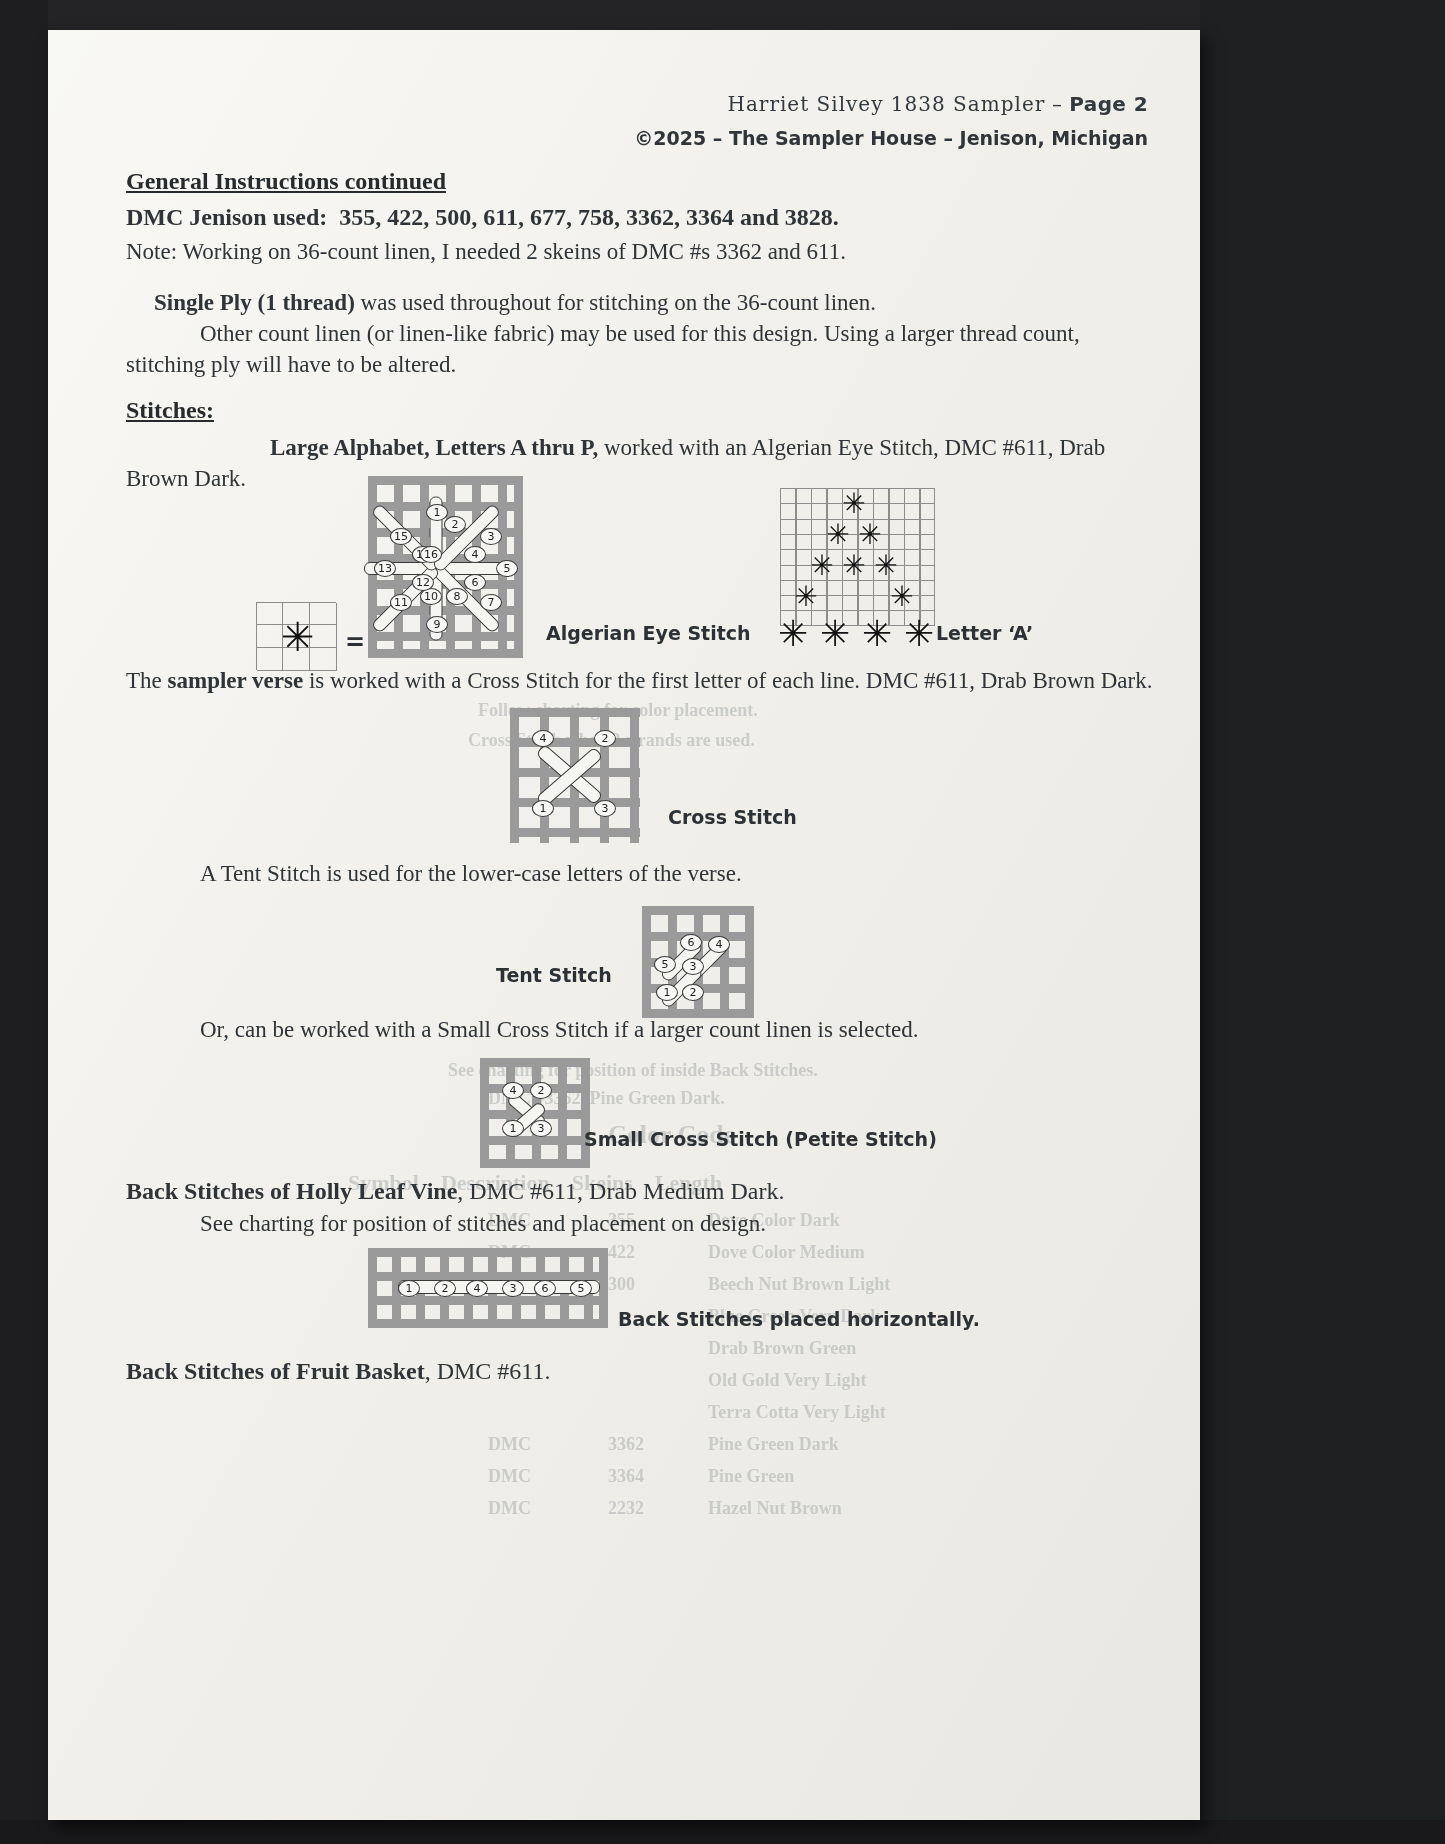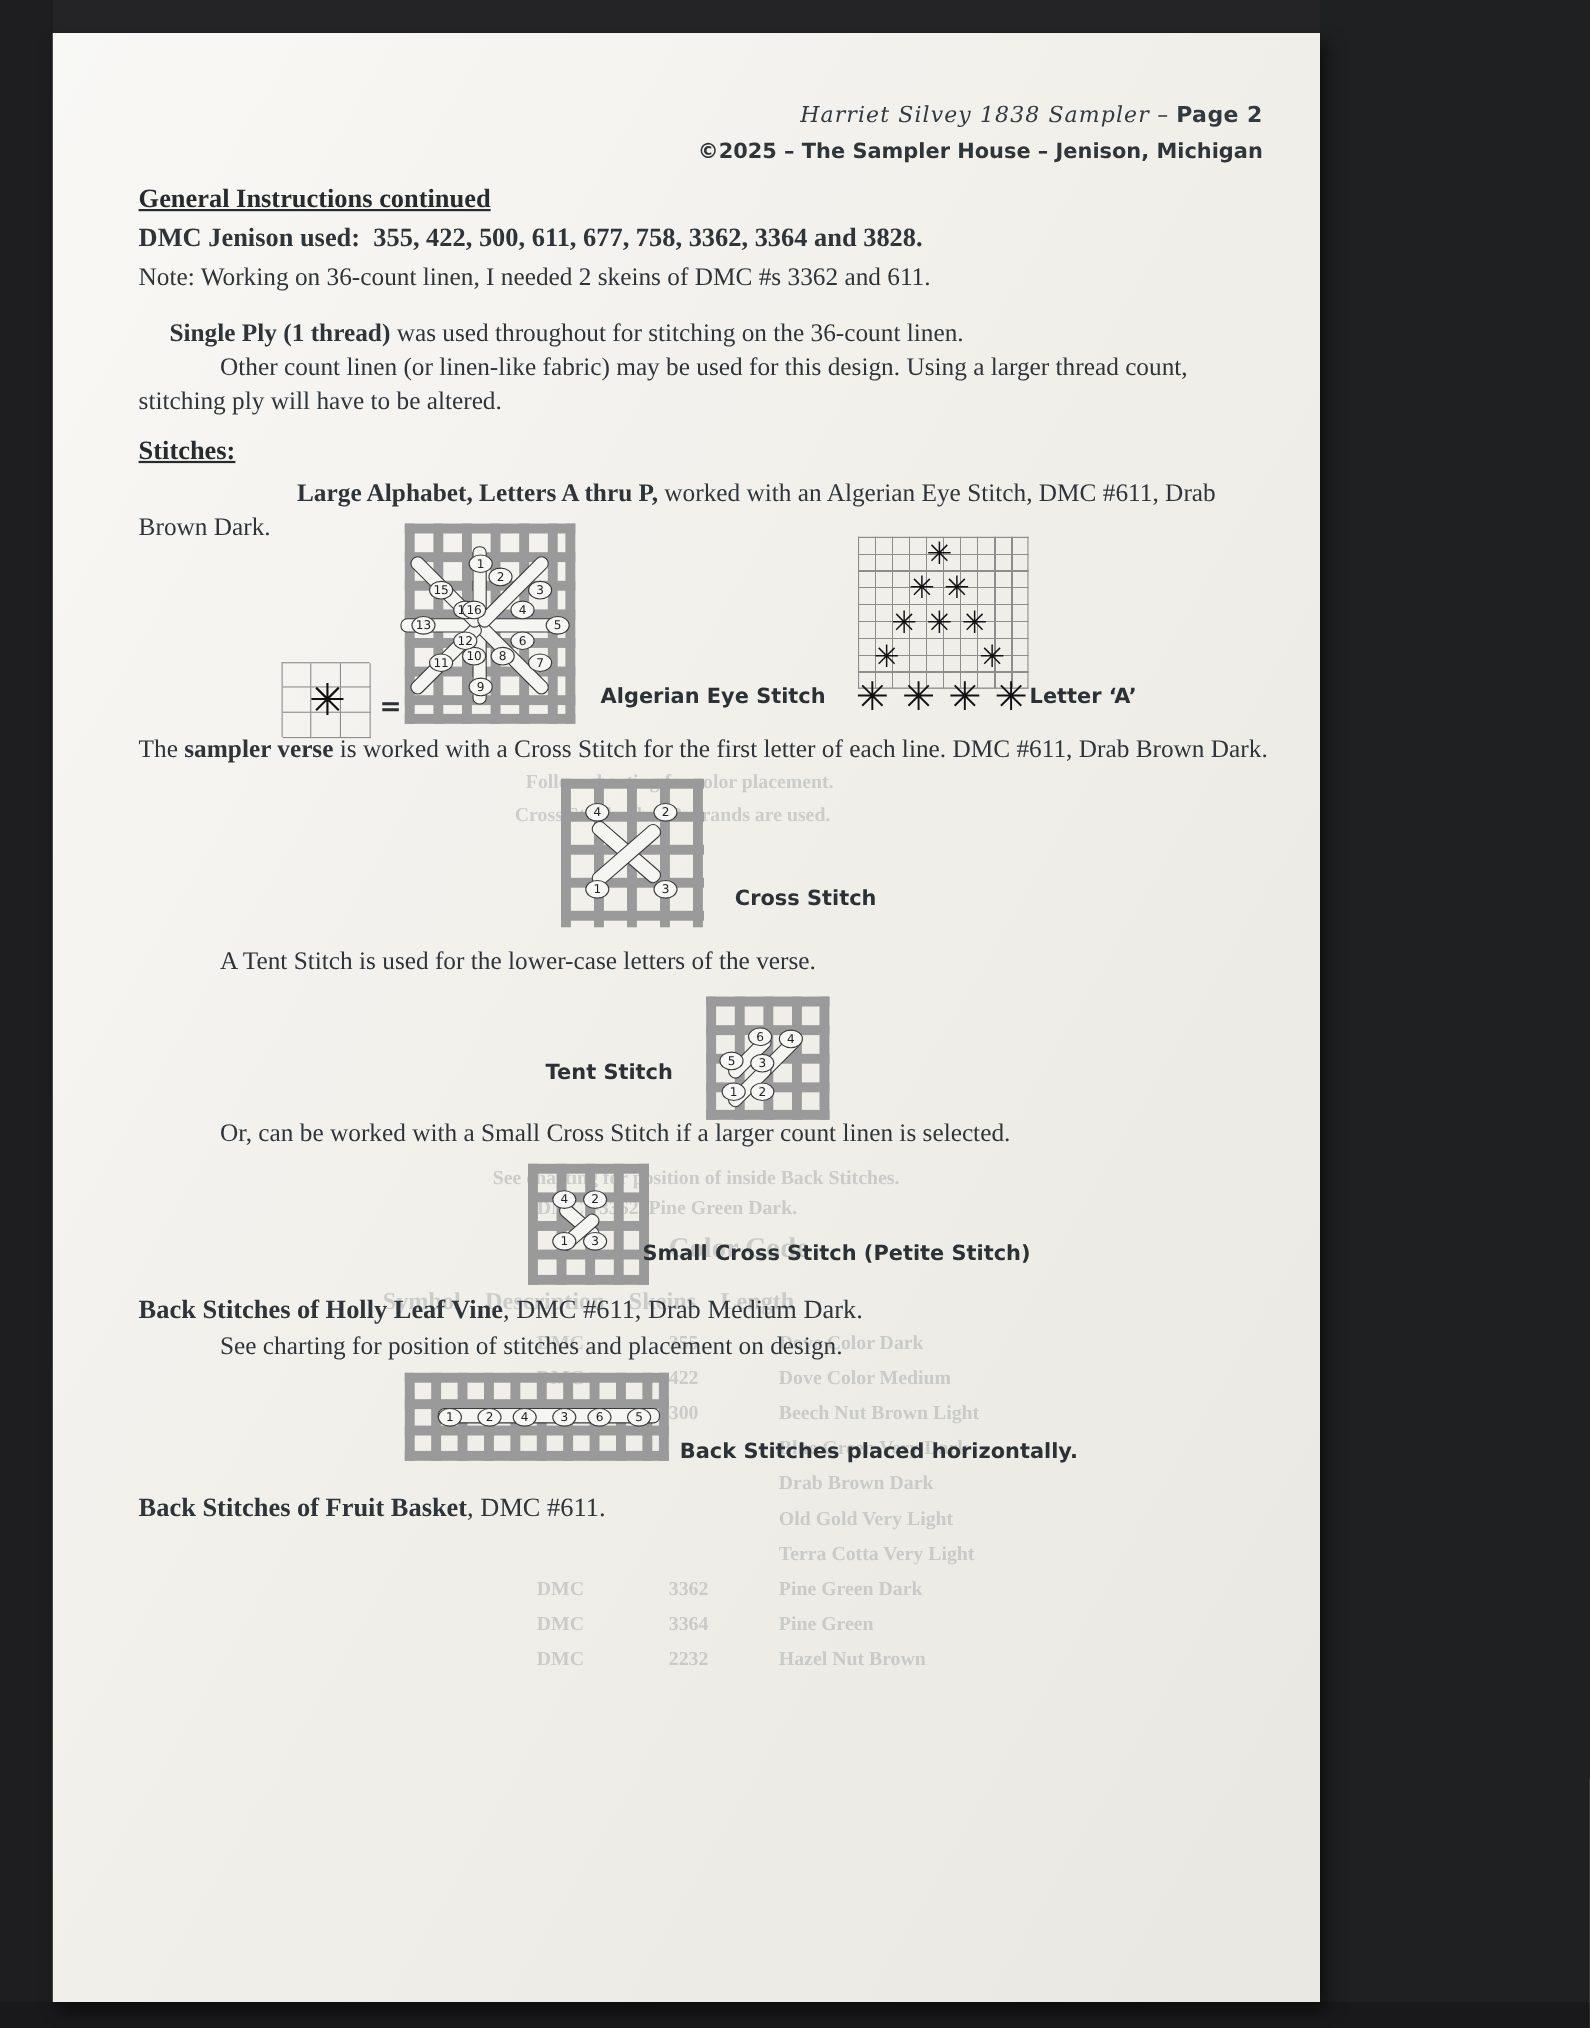--- a/index.html
+++ b/index.html
@@ -68,21 +68,20 @@
     right: 52px;
     top: 62px;
     font-family: "DejaVu Sans", sans-serif;
     font-size: 20px;
     letter-spacing: 0.4px;
     color: #333a3f;
     white-space: nowrap;
   }
   .hdr-title .script {
     font-family: "DejaVu Serif", serif;
-    font-style: italic;
     font-weight: normal;
     letter-spacing: 1px;
   }
   .hdr-title .bold {
     font-family: "DejaVu Sans", sans-serif;
     font-weight: bold;
   }
   .hdr-copy {
     position: absolute;
     right: 52px;
@@ -210,21 +209,21 @@
     <div class="ghost s" style="left:430px; top:670px;">Follow charting for color placement.</div>
     <div class="ghost s" style="left:420px; top:700px;">Cross Stitch when 2 strands are used.</div>
     <div class="ghost s" style="left:400px; top:1030px;">See charting for position of inside Back Stitches.</div>
     <div class="ghost s" style="left:440px; top:1058px;">DMC #3362, Pine Green Dark.</div>
     <div class="ghost" style="left:560px; top:1090px; font-size:26px;">Color Code</div>
     <div class="ghost" style="left:300px; top:1140px; font-size:22px;">Symbol &nbsp;&nbsp; Description &nbsp;&nbsp; Skeins &nbsp;&nbsp; Length</div>
     <div class="ghost s" style="left:660px; top:1180px;">Dove Color Dark</div>
     <div class="ghost s" style="left:660px; top:1212px;">Dove Color Medium</div>
     <div class="ghost s" style="left:660px; top:1244px;">Beech Nut Brown Light</div>
     <div class="ghost s" style="left:660px; top:1276px;">Blue Green Very Dark</div>
-    <div class="ghost s" style="left:660px; top:1308px;">Drab Brown Dark</div>
+    <div class="ghost s" style="left:660px; top:1308px;">Drab Brown Green</div>
     <div class="ghost s" style="left:660px; top:1340px;">Old Gold Very Light</div>
     <div class="ghost s" style="left:660px; top:1372px;">Terra Cotta Very Light</div>
     <div class="ghost s" style="left:660px; top:1404px;">Pine Green Dark</div>
     <div class="ghost s" style="left:660px; top:1436px;">Pine Green</div>
     <div class="ghost s" style="left:660px; top:1468px;">Hazel Nut Brown</div>
     <div class="ghost s" style="left:440px; top:1180px;">DMC</div>
     <div class="ghost s" style="left:440px; top:1212px;">DMC</div>
     <div class="ghost s" style="left:440px; top:1244px;">DMC</div>
     <div class="ghost s" style="left:440px; top:1404px;">DMC</div>
     <div class="ghost s" style="left:440px; top:1436px;">DMC</div>

